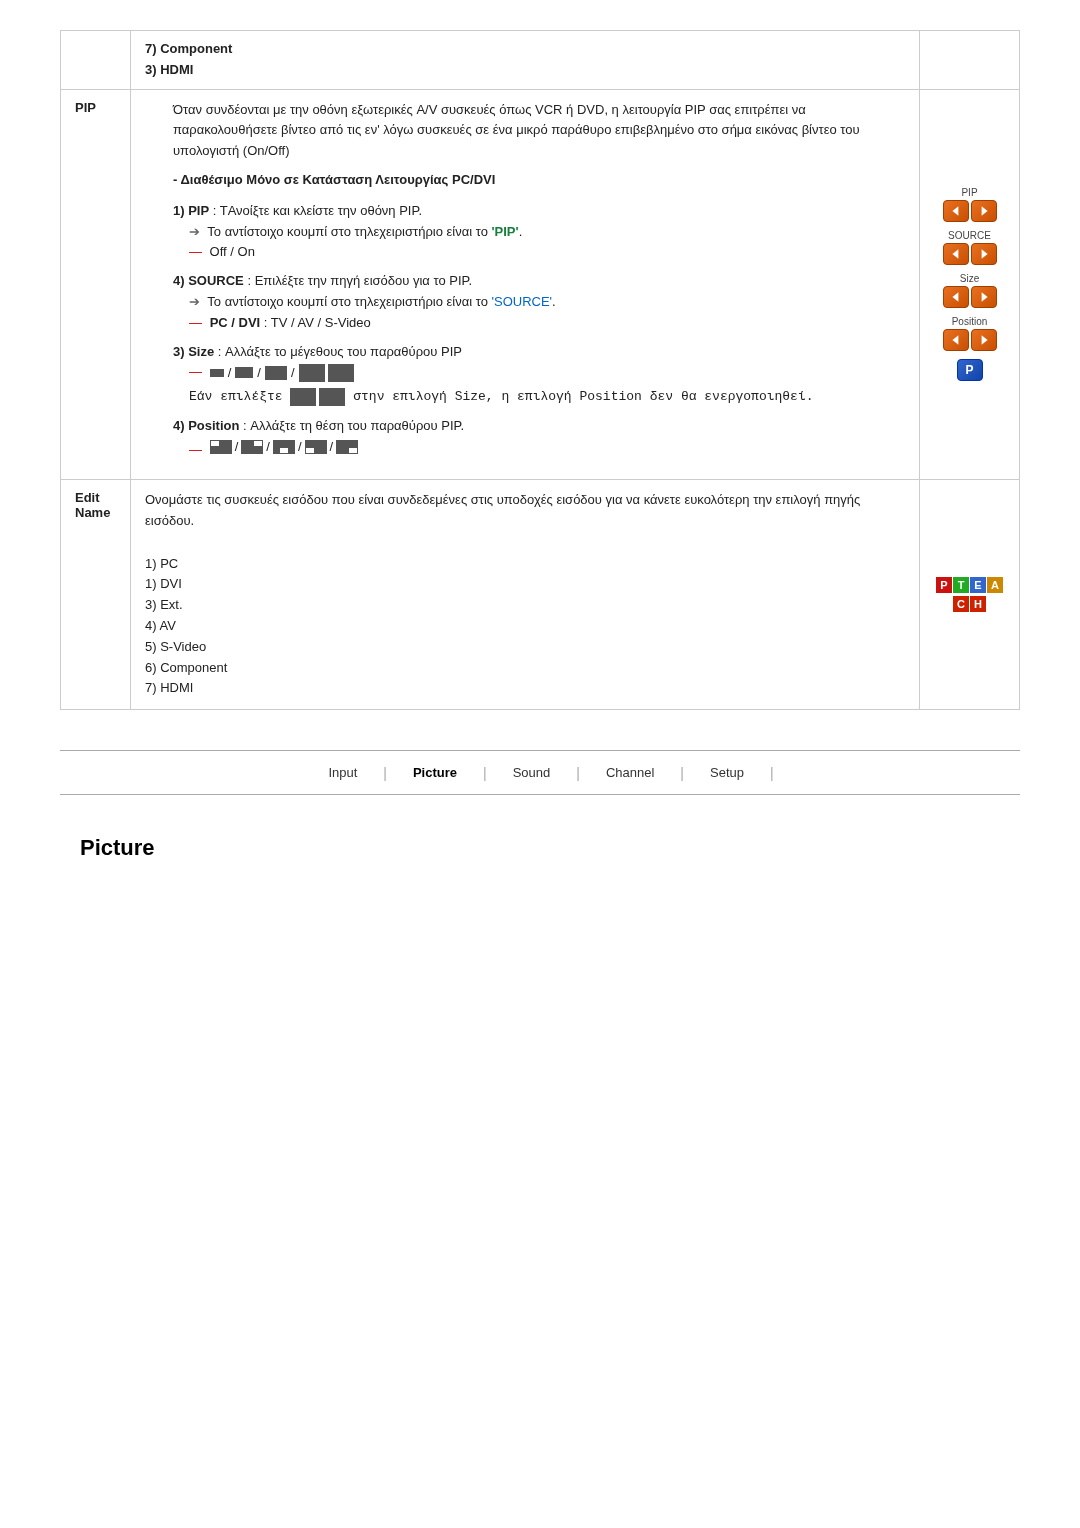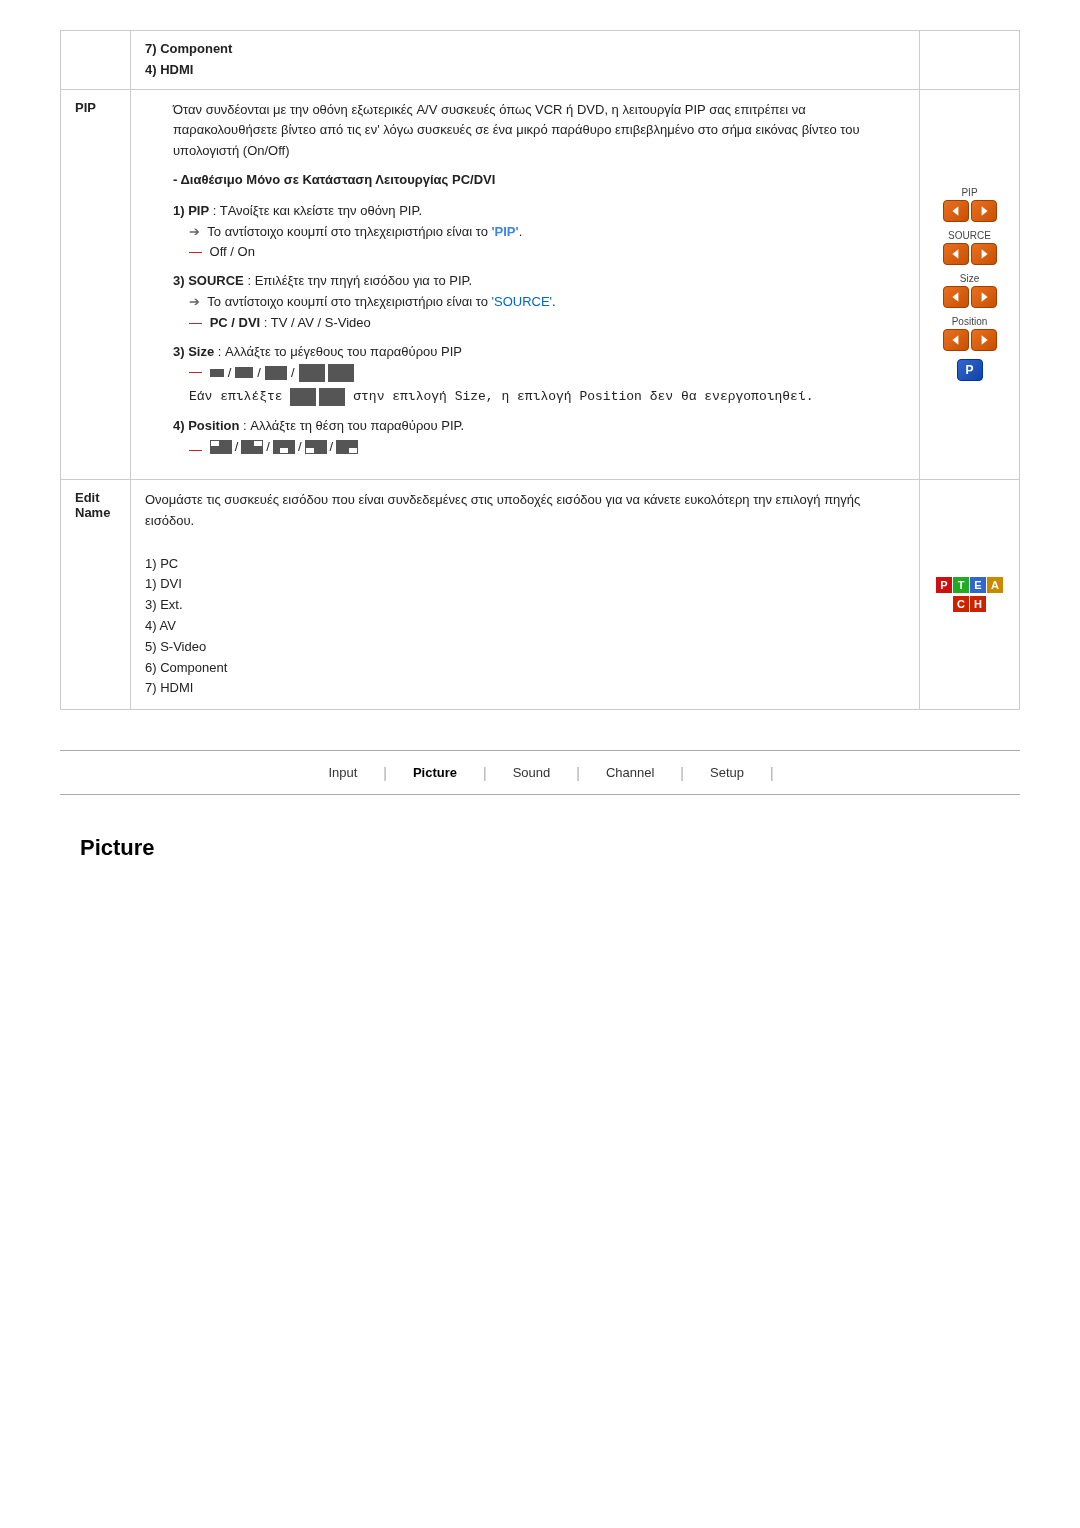--- a/index.html
+++ b/index.html
@@ -40,21 +40,21 @@
       width: 100px;
       text-align: center;
       vertical-align: middle;
     }
 
     
     .bold { font-weight: bold; }
     .pip-section { margin-bottom: 8px; margin-left: 28px; }
     .pip-indent { margin-left: 16px; }
     .arrow-bullet { color: #666; margin-right: 4px; }
-    .orange-text { color: #3b82f6; font-weight: bold; text-align: center; }
+    .orange-text { color: #15803d; font-weight: bold; text-align: center; }
     .blue-text { color: #0066cc; font-weight: normal; }
 
     
     .size-boxes {
       display: inline-flex;
       align-items: center;
       gap: 2px;
       vertical-align: middle;
     }
     .size-box {
@@ -194,21 +194,21 @@
 
 <div class="page-wrapper">
 
   <table class="main-table">
 
     <tbody>
         <tr>
       <td style="width:70px; border:1px solid #ccc;"></td>
       <td style="border:1px solid #ccc; padding:8px 14px; line-height:1.6;">
         <div><strong>7) Component</strong></div>
-        <div><strong>4) HDMI</strong></div>
+        <div><strong>3) HDMI</strong></div>
       </td>
       <td style="width:100px; border:1px solid #ccc;"></td>
     </tr>
 
     <tr>
       <td class="label-cell">
         <span>PIP</span>
       </td>
       <td class="content-cell">
         <div class="pip-section">
@@ -225,21 +225,21 @@
           <div class="pip-indent">
             <span class="arrow-bullet">➔</span> Το αντίστοιχο κουμπί στο τηλεχειριστήριο είναι το <span class="orange-text">'PIP'</span>.
           </div>
           <div class="pip-indent">
             <span style="color:#c00; margin-right:4px;">—</span> Off / On
           </div>
         </div>
 
         <div class="pip-section">
           <div>
-            <strong>3) SOURCE</strong> : Επιλέξτε την πηγή εισόδου για το PIP.
+            <strong>4) SOURCE</strong> : Επιλέξτε την πηγή εισόδου για το PIP.
           </div>
           <div class="pip-indent">
             <span class="arrow-bullet">➔</span> Το αντίστοιχο κουμπί στο τηλεχειριστήριο είναι το <span class="blue-text">'SOURCE'</span>.
           </div>
           <div class="pip-indent">
             <span style="color:#c00; margin-right:4px;">—</span> <strong>PC / DVI</strong> : TV / AV / S-Video
           </div>
         </div>
 
         <div class="pip-section">

